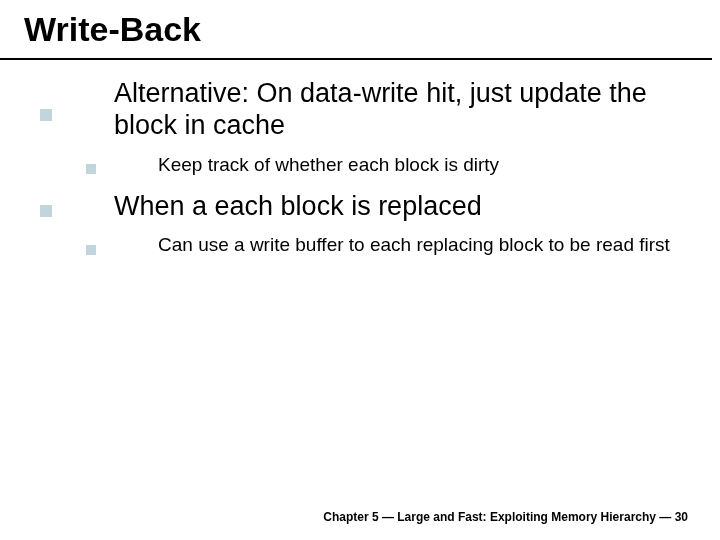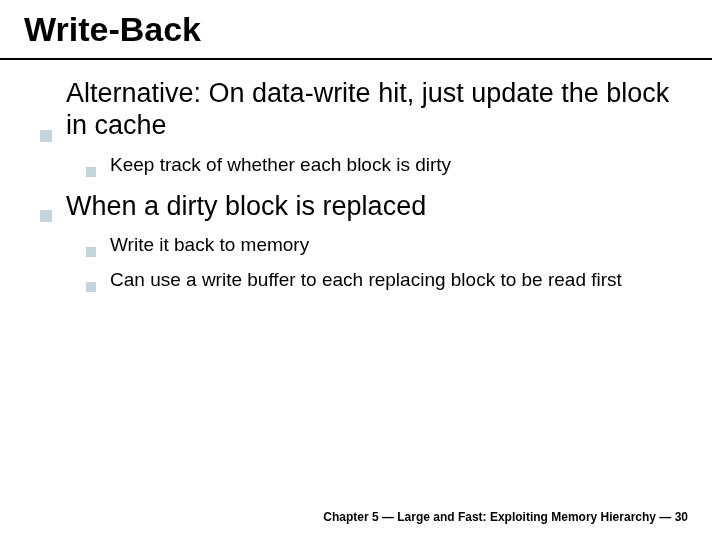--- a/index.html
+++ b/index.html
@@ -1,21 +1,21 @@
 <!DOCTYPE html>
 <html><head>
 <meta charset="utf-8">
 <style>
   * { margin: 0; padding: 0; box-sizing: border-box; }
   html, body { width: 720px; height: 540px; background: #fff; font-family: Arial, Helvetica, sans-serif; color: #000; }
   .slide { width: 712px; height: 540px; position: relative; padding: 10px 24px 0 24px; }
   .title { font-size: 34px; font-weight: bold; margin-bottom: 4px; }
   .divider { position: absolute; left: 0; right: 0; top: 58px; height: 0; border-top: 2px solid #000; }
   .content { position: absolute; top: 78px; left: 40px; right: 24px; }
-  .row { display: flex; align-items: flex-end; }
+  .row { display: flex; align-items: center; gap: 48px; }
   .bullet-l1 { width: 12px; height: 12px; background: #c2d4dc; flex: 0 0 12px; margin-top: 10px; margin-right: 14px; }
   .text-l1 { font-size: 27px; line-height: 1.18; }
   .sub1 { margin-left: 46px; margin-top: 12px; }
   .bullet-l2 { width: 10px; height: 10px; background: #c2d4dc; flex: 0 0 10px; margin-top: 8px; margin-right: 14px; }
   .text-l2 { font-size: 19px; line-height: 1.2; }
   .gap { height: 14px; }
   .footer { position: absolute; bottom: 16px; right: 24px; font-size: 12px; font-weight: bold; }
 </style>
 </head>
 <body>
@@ -33,27 +33,23 @@
 
     <div class="row sub1">
       <div class="bullet-l2"></div>
       <div class="text-l2">Keep track of whether each block is dirty</div>
     </div>
 
     <div class="gap"></div>
 
     <div class="row">
       <div class="bullet-l1"></div>
-      <div class="text-l1">When a dirty block is replaced</div>
+      <div class="text-l1">When a each block is replaced</div>
     </div>
 
-    <div class="row sub1">
-      <div class="bullet-l2"></div>
-      <div class="text-l2">Write it back to memory</div>
-    </div>
 
     <div class="row sub1">
       <div class="bullet-l2"></div>
       <div class="text-l2">Can use a write buffer to each replacing block to be read first</div>
     </div>
 
   </div>
 
   <div class="footer">Chapter 5 — Large and Fast: Exploiting Memory Hierarchy — 30</div>
 </div>

